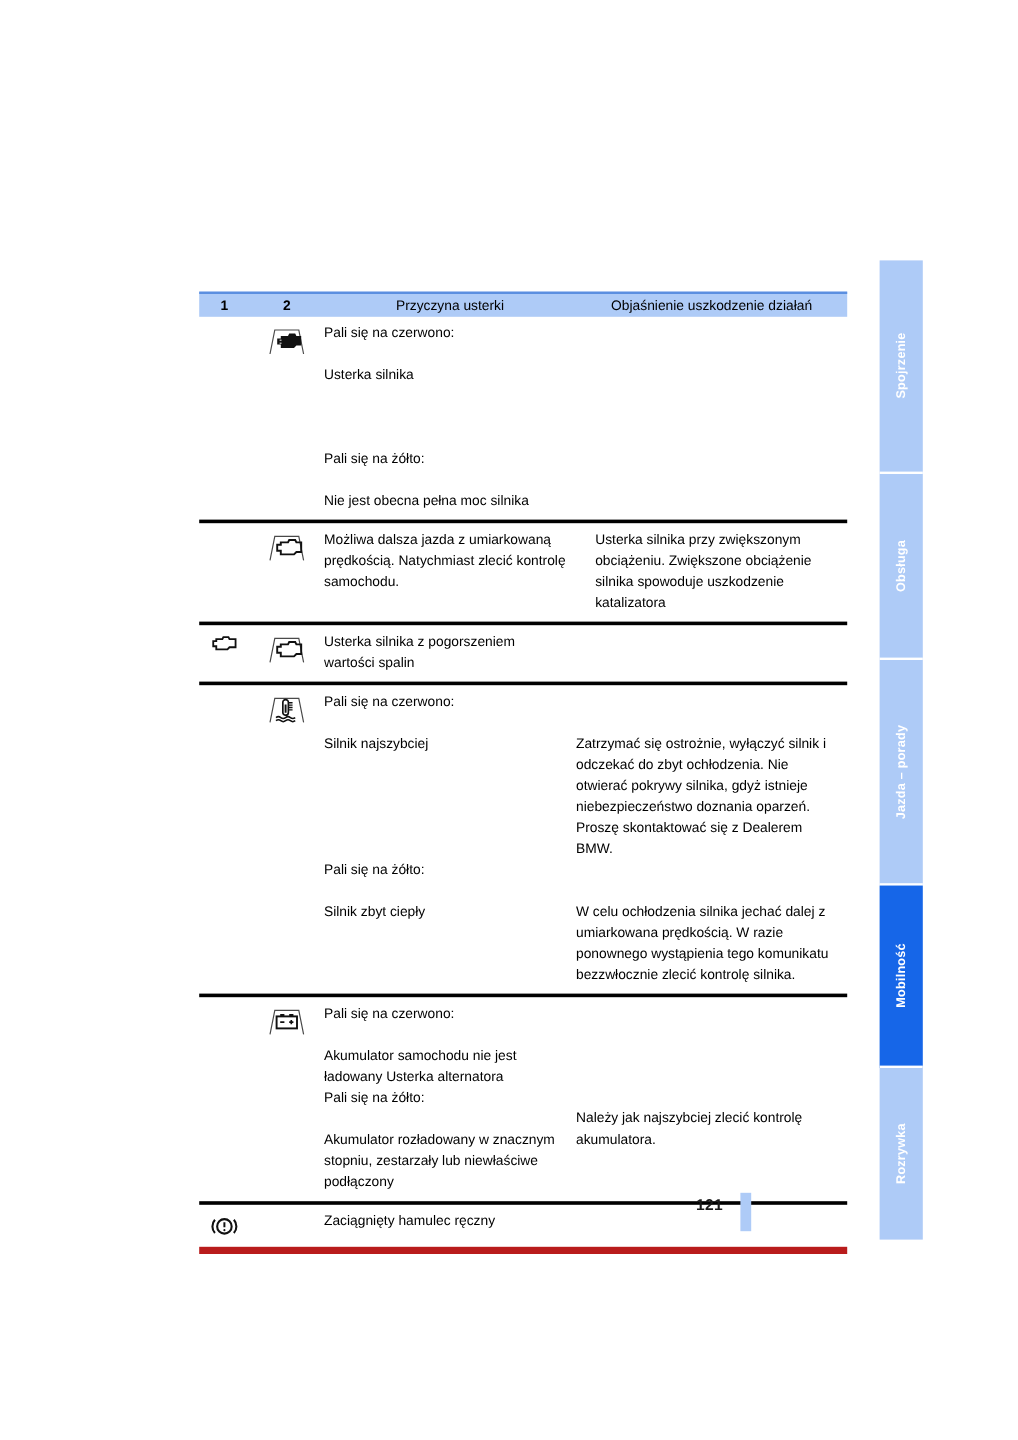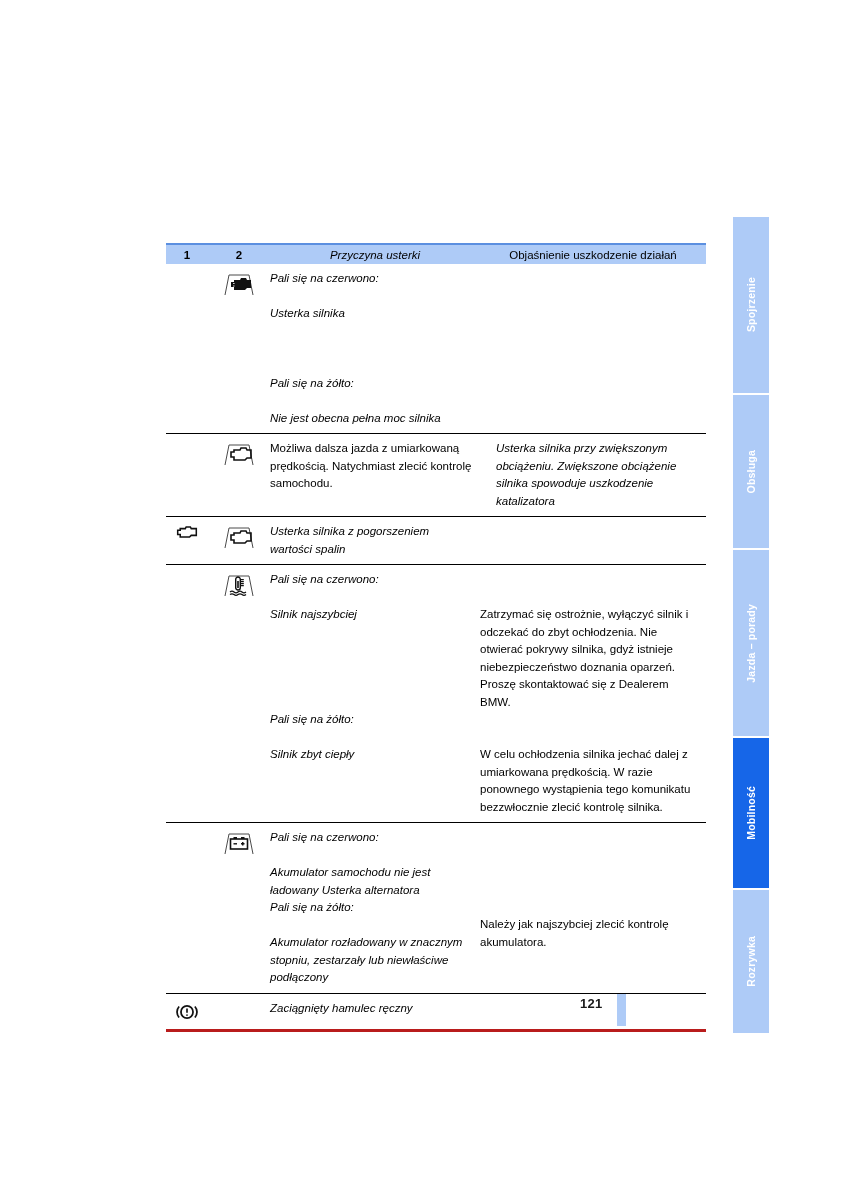--- a/index.html
+++ b/index.html
@@ -70,36 +70,36 @@
   .tbl-head {
     display: flex;
     background: #aecbf7;
     border-top: 2px solid #5b8fe0;
     height: 21px;
     align-items: center;
     font-size: 11.5px;
   }
   .col-1 { width: 42px; flex: 0 0 42px; }
   .col-2 { width: 62px; flex: 0 0 62px; }
-  .col-3 { width: 210px; flex: 0 0 210px; font-style: italic; }
+  .col-3 { width: 210px; flex: 0 0 210px; }
   .col-4 { width: 226px; flex: 0 0 226px; }
 
   .tbl-head .col-1,
   .tbl-head .col-2 { text-align: center; font-weight: bold; }
   .tbl-head .col-3 { text-align: center; }
   .tbl-head .col-4 { text-align: center; }
 
   .tbl-row {
     display: flex;
-    border-bottom: 1px solid #000000;
+    border-bottom: 3px solid #000000;
     padding-top: 6px;
     padding-bottom: 6px;
     min-height: 20px;
   }
-  .tbl-row.last { border-bottom: 3px solid #b91c1c; }
+  .tbl-row.last { border-bottom: 6px solid #b91c1c; }
 
   .cell {
     font-size: 11.5px;
     line-height: 17.5px;
   }
   .cell.col-1, .cell.col-2 {
     display: flex;
     justify-content: center;
     align-items: flex-start;
     padding-top: 1px;

